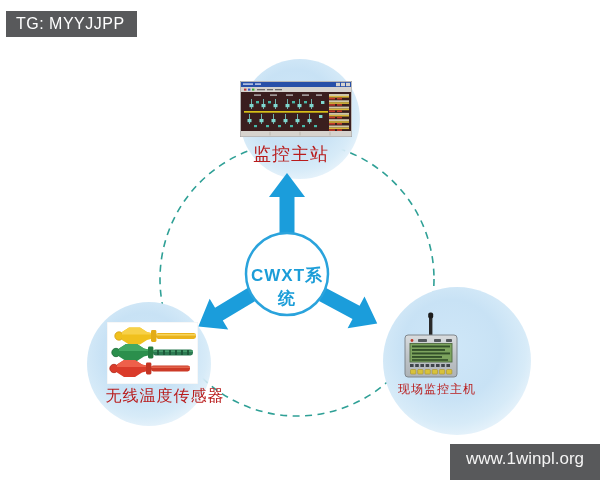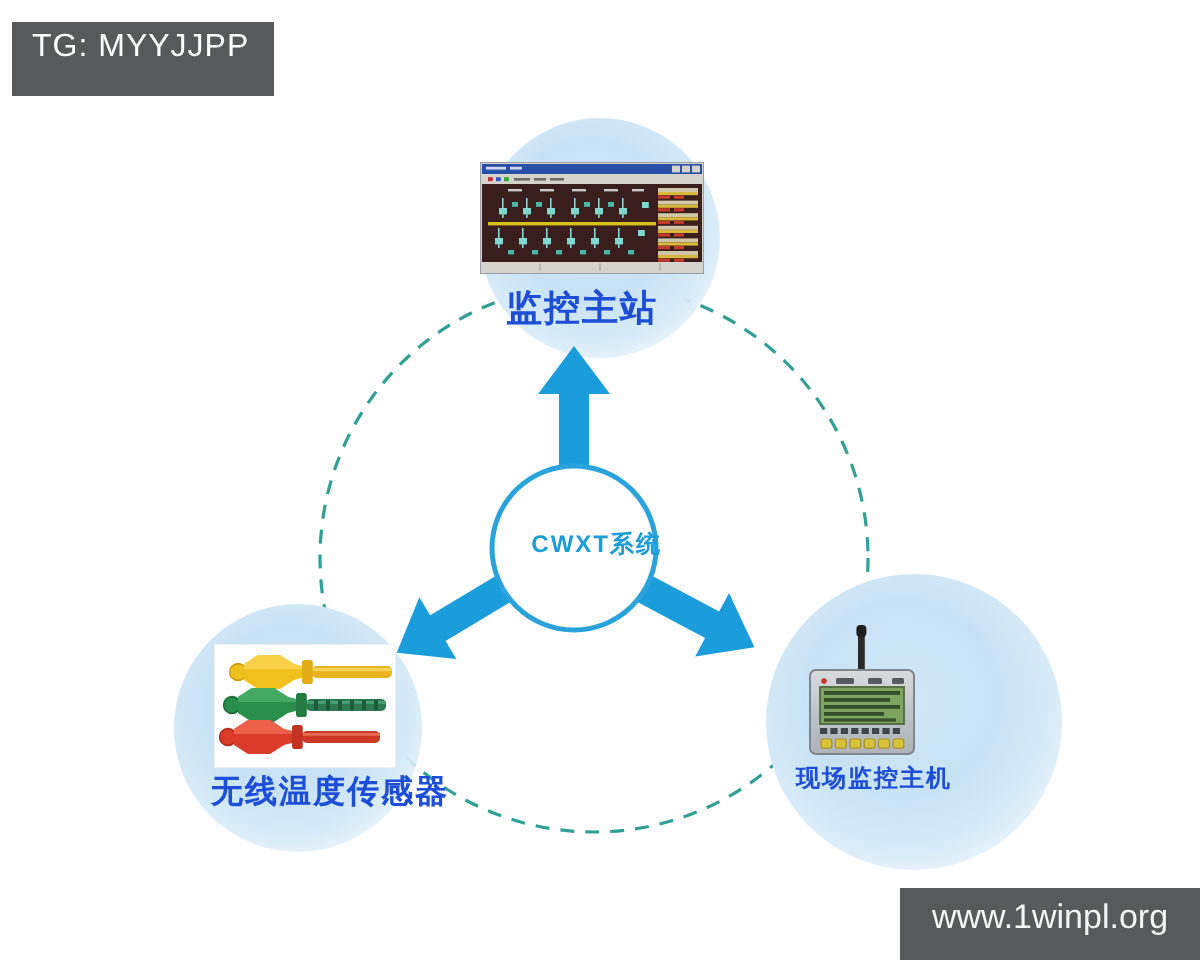--- a/index.html
+++ b/index.html
@@ -7,21 +7,21 @@
     width:600px;height:480px;position:relative;overflow:hidden;
     background:#ffffff;
     font-family:"Liberation Sans","DejaVu Sans",sans-serif;
   }
   .abs{position:absolute;}
 
   
   .tag{
     left:6px;top:11px;height:26px;line-height:26px;
     background:#58595b;color:#ffffff;font-size:16px;
-    padding:0 12px 11px 10px;letter-spacing:0.5px;
+    padding:0 12px 0 10px;letter-spacing:0.5px;
   }
   .watermark{
     left:450px;top:444px;width:150px;height:47px;line-height:30px;
     background:#58595b;color:#f4f4f4;font-size:17px;text-align:center;
   }
 
   
   .bubble{
     border-radius:50%;
     background:radial-gradient(circle at 46% 42%,
@@ -31,30 +31,30 @@
   .bubble-top{left:240px;top:59px;width:120px;height:120px;}
   .bubble-left{left:87px;top:302px;width:124px;height:124px;}
   .bubble-right{left:383px;top:287px;width:148px;height:148px;}
 
   
   svg{display:block;}
   #vector-layer{left:0;top:0;}
 
   
   .node-label{
-    color:#1d4ed8;font-weight:bold;text-align:center;
+    color:#b91c1c;font-weight:normal;text-align:center;
     letter-spacing:1px;
   }
   .label-monitor{left:231px;top:142px;width:120px;font-size:18px;}
   .label-sensor{left:95px;top:386px;width:140px;font-size:16px;}
   .label-host{left:367px;top:381px;width:140px;font-size:12px;}
 
   .center-label{
-    left:243px;top:264px;width:88px;text-align:right;
-    color:#1b9dd8;font-weight:bold;font-size:12px;letter-spacing:1px;
+    left:243px;top:264px;width:88px;text-align:center;
+    color:#1b9dd8;font-weight:bold;font-size:17px;letter-spacing:1px;
   }
 
   
   .img-monitor{left:240px;top:81px;}
   .img-sensors{left:107px;top:322px;}
   .img-device{left:404px;top:312px;}
 </style>
 </head>
 <body>
 

